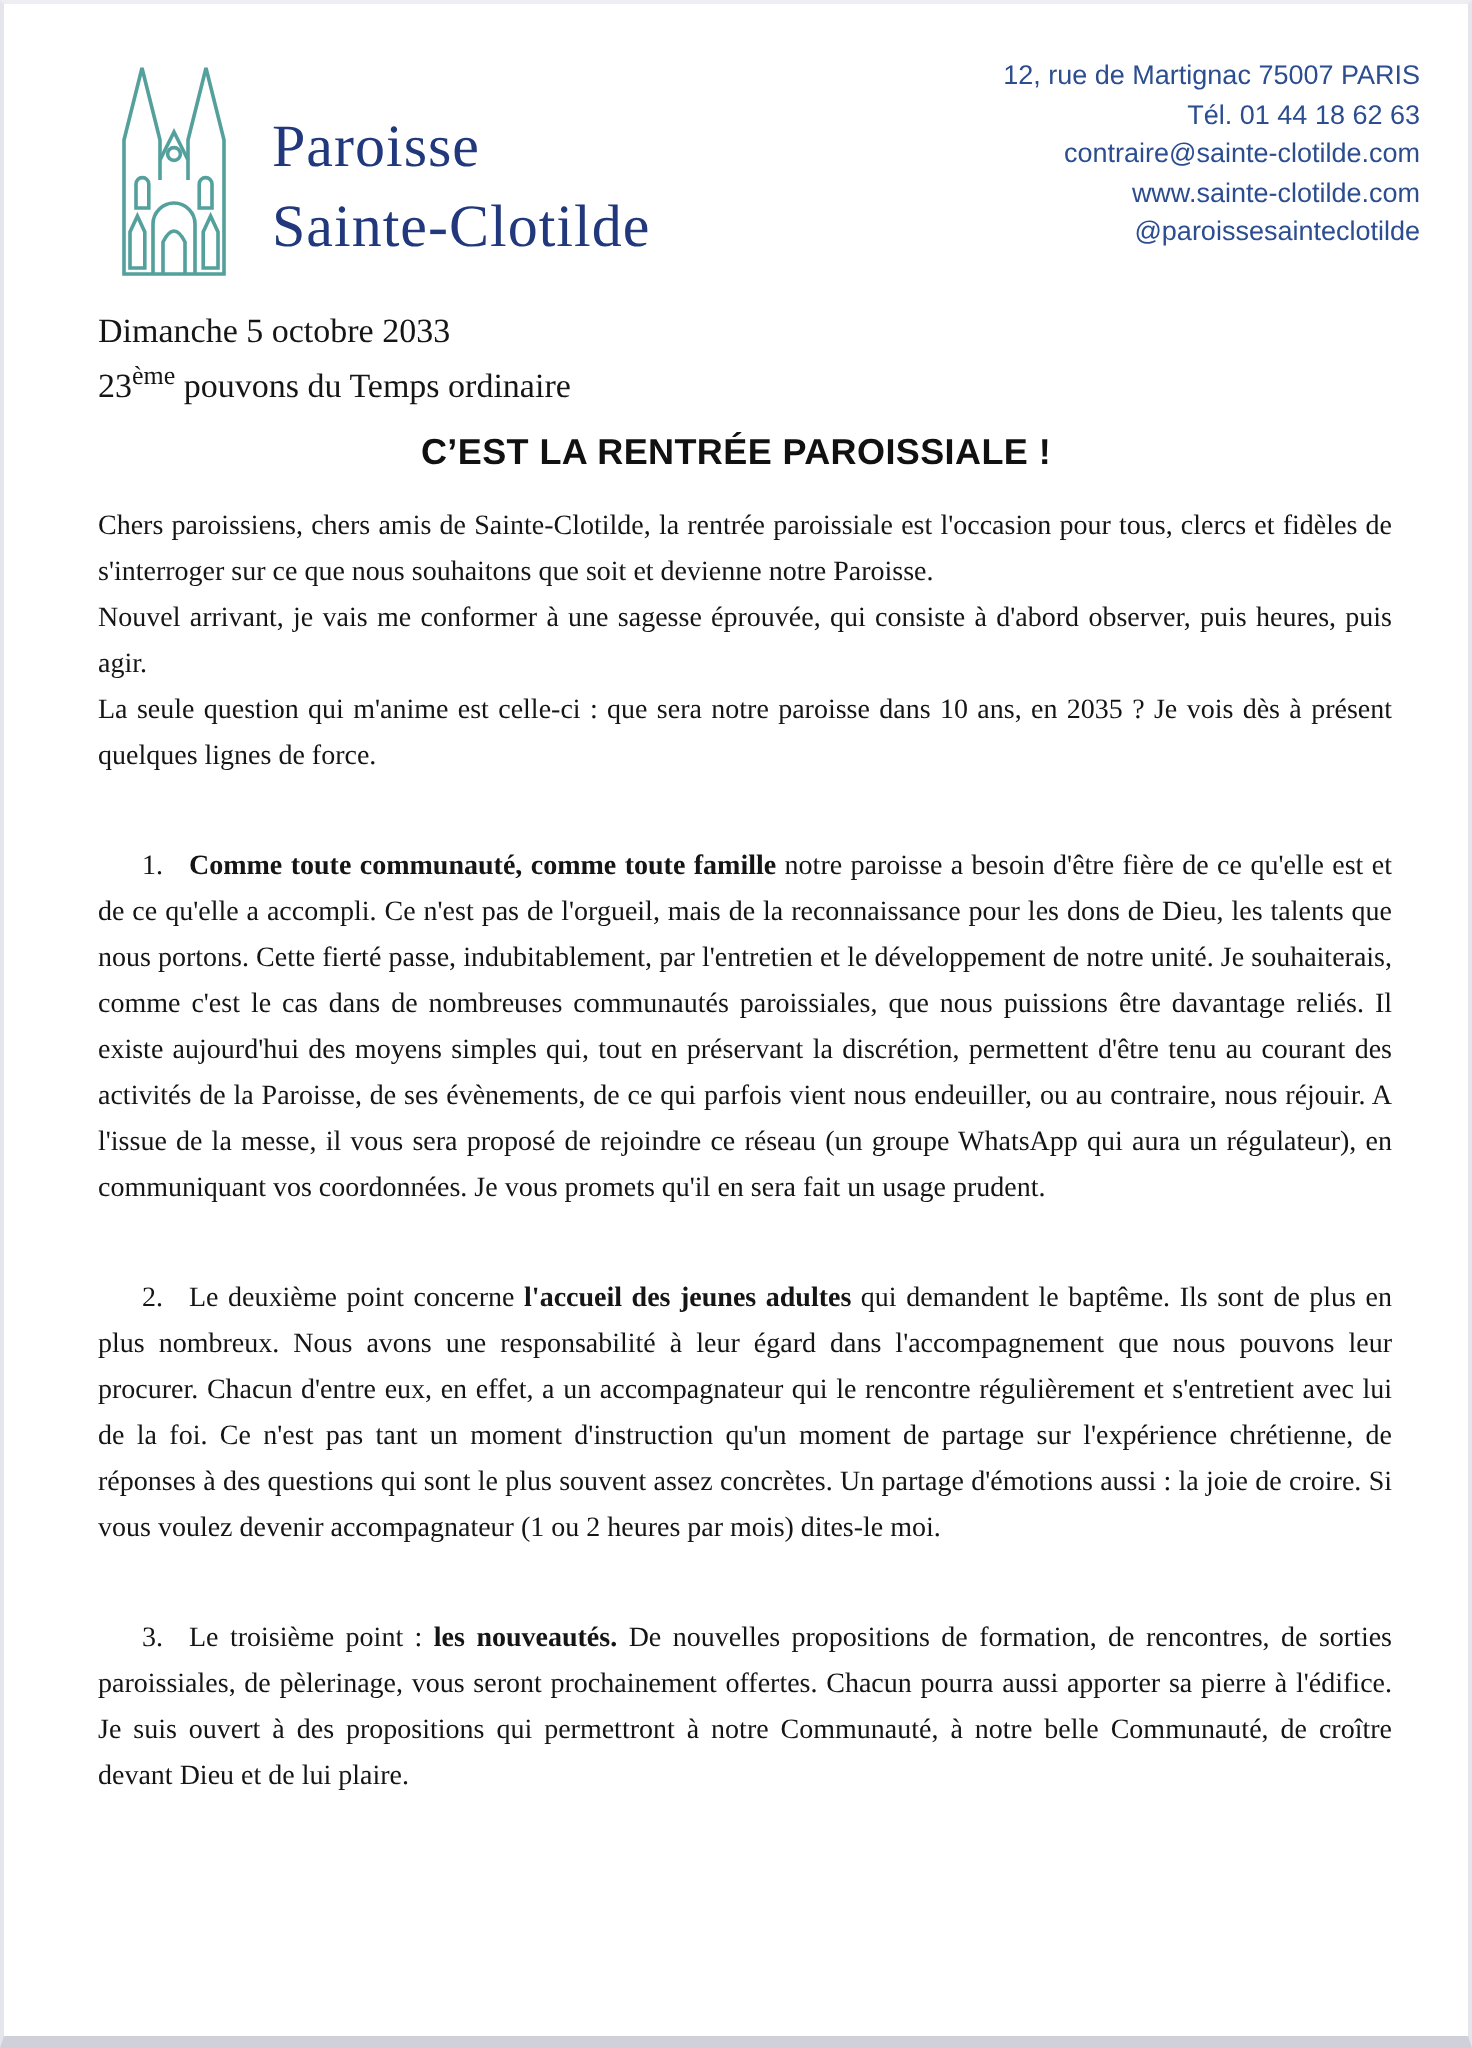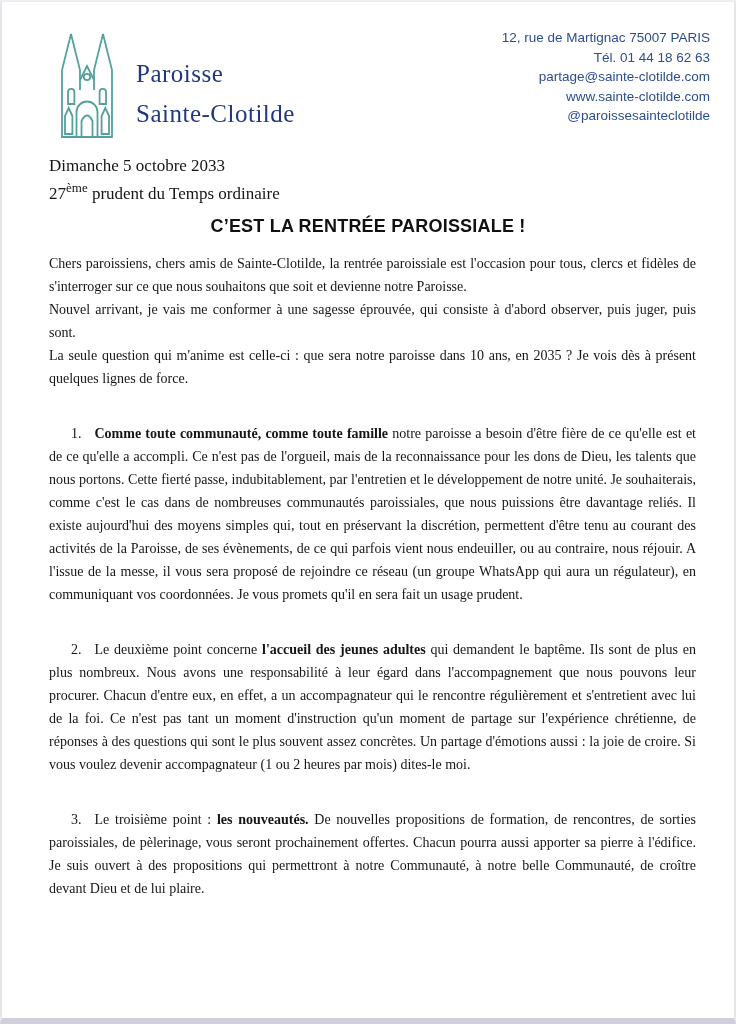--- a/index.html
+++ b/index.html
@@ -24,21 +24,21 @@
     justify-content: space-between;
     padding: 26px 24px 0 52px;
   }
   .brand { display: flex; align-items: flex-start; }
   .logo-wrap { width: 66px; height: 114px; flex: 0 0 auto; }
   .org-name {
     margin-left: 16px;
     margin-top: 26px;
     font-family: "Liberation Serif", serif;
     color: #21397c;
-    font-size: 25px;
+    font-size: 30px;
     line-height: 40px;
     letter-spacing: 0.5px;
   }
   .contact {
     text-align: right;
     font-family: "Liberation Sans", sans-serif;
     color: #2c4d8f;
     font-size: 13.5px;
     line-height: 19.5px;
     font-weight: 500;
@@ -108,36 +108,36 @@
         </svg>
       </div>
       <div class="org-name">
         <div>Paroisse</div>
         <div>Sainte-Clotilde</div>
       </div>
     </div>
     <div class="contact">
       <div>12, rue de Martignac 75007 PARIS</div>
       <div>Tél. 01 44 18 62 63</div>
-      <div>partage@sainte-clotilde.com</div>
+      <div>contraire@sainte-clotilde.com</div>
       <div>www.sainte-clotilde.com</div>
       <div>@paroissesainteclotilde</div>
     </div>
   </div>
 
   <div class="dateblock">
     <div>Dimanche 5 octobre 2033</div>
-    <div><span>27</span><sup>ème</sup><span> prudent du Temps ordinaire</span></div>
+    <div><span>23</span><sup>ème</sup><span> pouvons du Temps ordinaire</span></div>
   </div>
 
   <div class="letter-title">C’EST LA RENTRÉE PAROISSIALE !</div>
 
   <div class="letter-body">
     <p>Chers paroissiens, chers amis de Sainte-Clotilde, la rentrée paroissiale est l'occasion pour tous, clercs et fidèles de s'interroger sur ce que nous souhaitons que soit et devienne notre Paroisse.</p>
-    <p>Nouvel arrivant, je vais me conformer à une sagesse éprouvée, qui consiste à d'abord observer, puis juger, puis sont.</p>
+    <p>Nouvel arrivant, je vais me conformer à une sagesse éprouvée, qui consiste à d'abord observer, puis heures, puis agir.</p>
     <p>La seule question qui m'anime est celle-ci : que sera notre paroisse dans 10 ans, en 2035 ? Je vois dès à présent quelques lignes de force.</p>
 
     <p class="item"><span class="num">1.</span><span></span><b>Comme toute communauté, comme toute famille</b><span> notre paroisse a besoin d'être fière de ce qu'elle est et de ce qu'elle a accompli. Ce n'est pas de l'orgueil, mais de la reconnaissance pour les dons de Dieu, les talents que nous portons. Cette fierté passe, indubitablement, par l'entretien et le développement de notre unité. Je souhaiterais, comme c'est le cas dans de nombreuses communautés paroissiales, que nous puissions être davantage reliés. Il existe aujourd'hui des moyens simples qui, tout en préservant la discrétion, permettent d'être tenu au courant des activités de la Paroisse, de ses évènements, de ce qui parfois vient nous endeuiller, ou au contraire, nous réjouir. A l'issue de la messe, il vous sera proposé de rejoindre ce réseau (un groupe WhatsApp qui aura un régulateur), en communiquant vos coordonnées. Je vous promets qu'il en sera fait un usage prudent.</span></p>
 
     <p class="item"><span class="num">2.</span><span>Le deuxième point concerne </span><b>l'accueil des jeunes adultes</b><span> qui demandent le baptême. Ils sont de plus en plus nombreux. Nous avons une responsabilité à leur égard dans l'accompagnement que nous pouvons leur procurer. Chacun d'entre eux, en effet, a un accompagnateur qui le rencontre régulièrement et s'entretient avec lui de la foi. Ce n'est pas tant un moment d'instruction qu'un moment de partage sur l'expérience chrétienne, de réponses à des questions qui sont le plus souvent assez concrètes. Un partage d'émotions aussi : la joie de croire. Si vous voulez devenir accompagnateur (1 ou 2 heures par mois) dites-le moi.</span></p>
 
     <p class="item"><span class="num">3.</span><span>Le troisième point : </span><b>les nouveautés.</b><span> De nouvelles propositions de formation, de rencontres, de sorties paroissiales, de pèlerinage, vous seront prochainement offertes. Chacun pourra aussi apporter sa pierre à l'édifice. Je suis ouvert à des propositions qui permettront à notre Communauté, à notre belle Communauté, de croître devant Dieu et de lui plaire.</span></p>
 
   </div>
 

